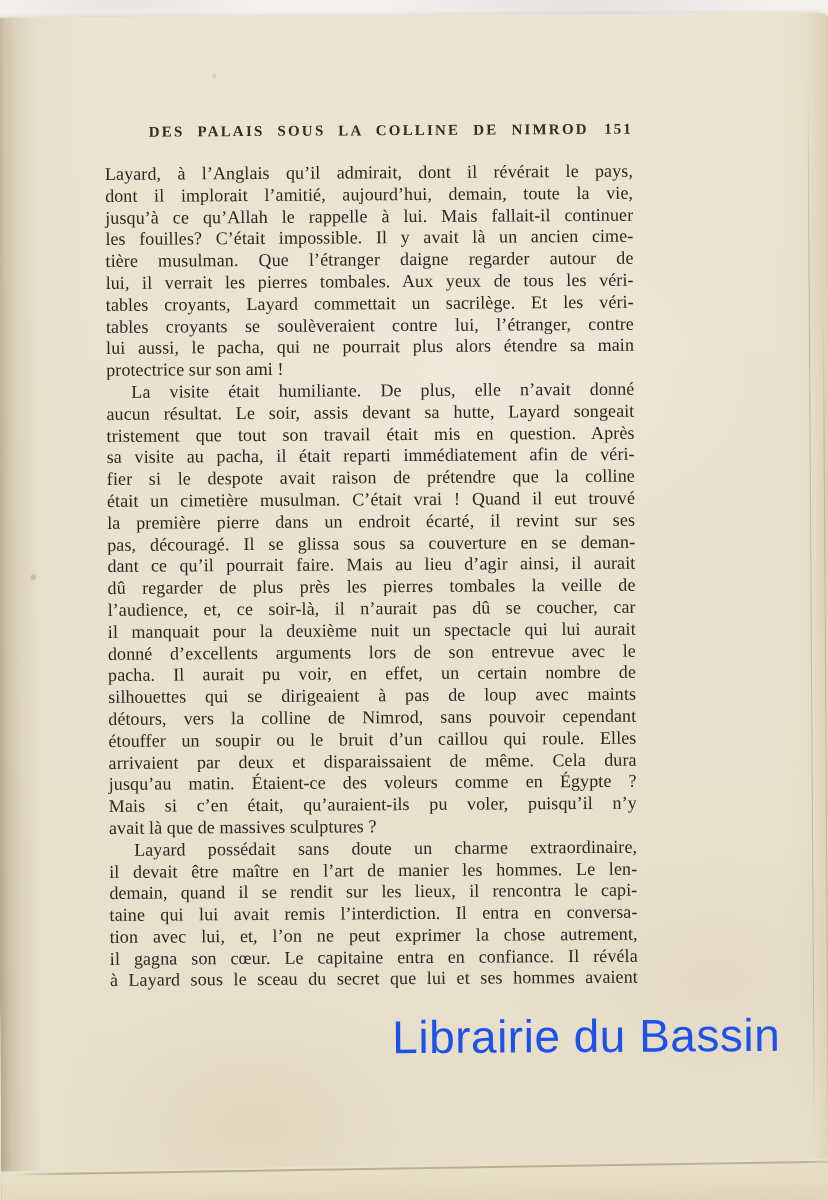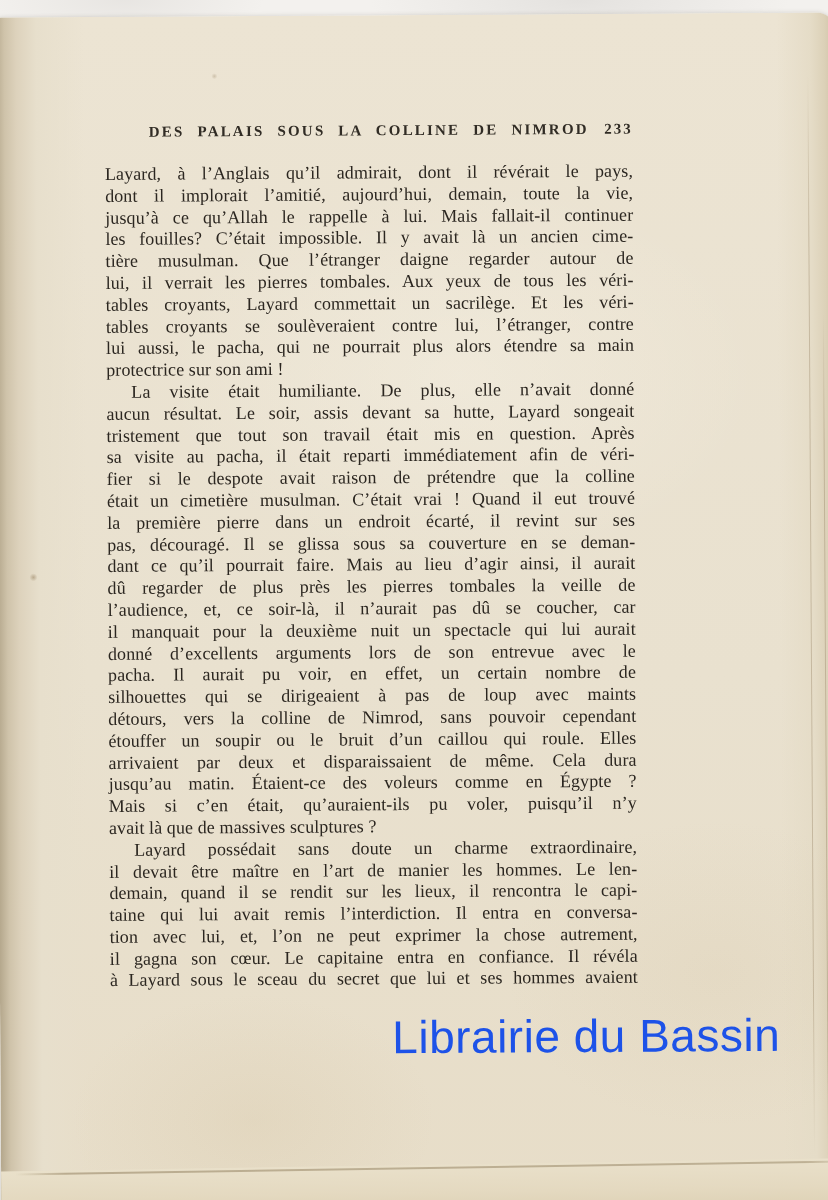--- a/index.html
+++ b/index.html
@@ -116,21 +116,21 @@
 
 <div class="page">
   <div class="edge-line-1"></div>
   <div class="edge-line-2"></div>
   <div class="under-leaves"></div>
   <div class="bottom-edge"></div>
 
   <div class="text-block">
     <div class="running-header">
       <span>DES PALAIS SOUS LA COLLINE DE NIMROD</span>
-      <span class="folio">233</span>
+      <span class="folio">151</span>
     </div>
     <div class="body-lines">
         <div class="line">Layard, à l’Anglais qu’il admirait, dont il révérait le pays,</div>
         <div class="line">dont il implorait l’amitié, aujourd’hui, demain, toute la vie,</div>
         <div class="line">jusqu’à ce qu’Allah le rappelle à lui. Mais fallait-il continuer</div>
         <div class="line">les fouilles? C’était impossible. Il y avait là un ancien cime-</div>
         <div class="line">tière musulman. Que l’étranger daigne regarder autour de</div>
         <div class="line">lui, il verrait les pierres tombales. Aux yeux de tous les véri-</div>
         <div class="line">tables croyants, Layard commettait un sacrilège. Et les véri-</div>
         <div class="line">tables croyants se soulèveraient contre lui, l’étranger, contre</div>

